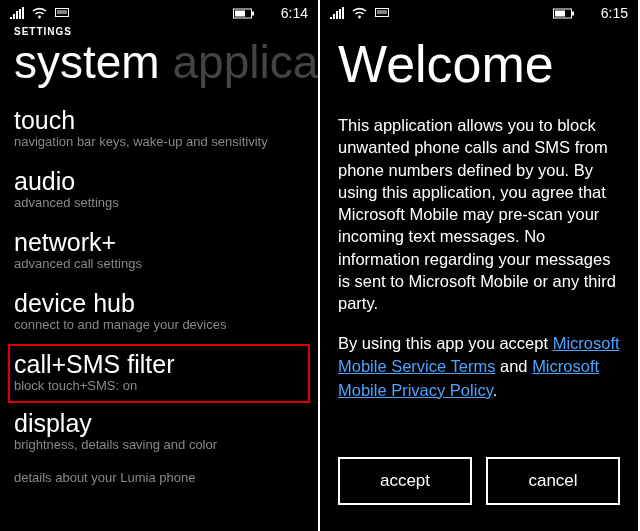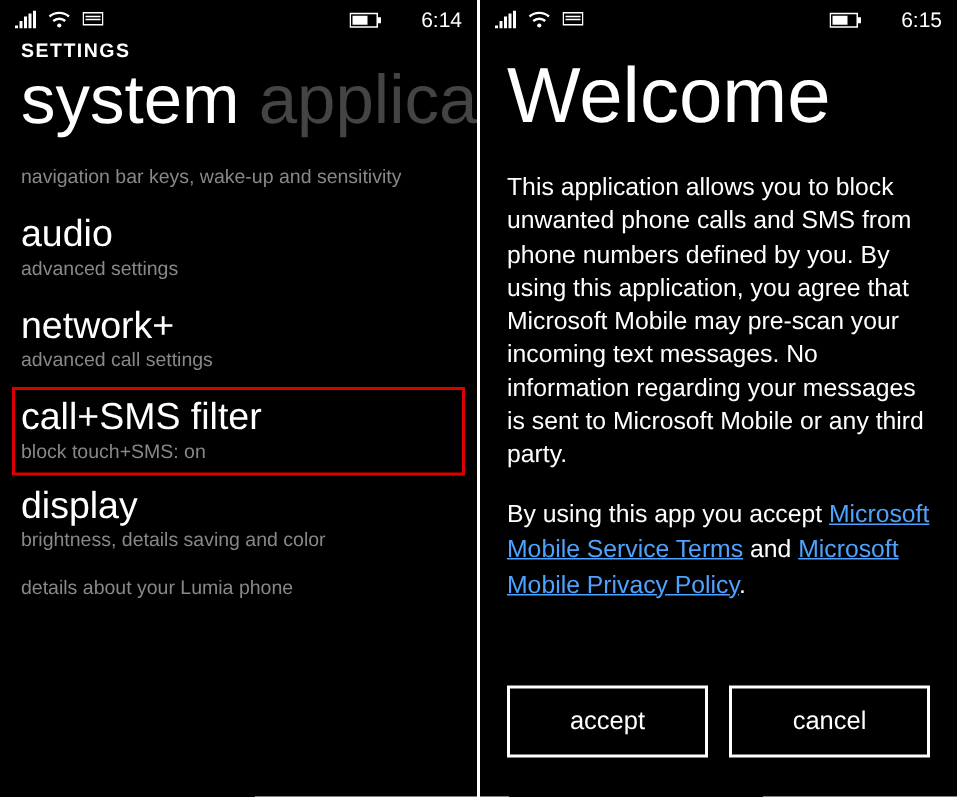--- a/index.html
+++ b/index.html
@@ -26,21 +26,21 @@
       height: 24px;
     }
     .status-left { display: flex; gap: 8px; align-items: center; }
     .status-right { display: flex; gap: 26px; align-items: center; }
     .signal-icon, .wifi-icon, .msg-icon, .battery-icon {
       display: inline-flex;
     }
     .time { font-size: 14px; font-weight: 300; }
     .header-small {
       padding: 2px 14px 0 14px;
-      font-size: 13px;
+      font-size: 10px;
       font-weight: 600;
       letter-spacing: 1px;
     }
     .header-pivot {
       padding: 0 14px 12px 14px;
       font-size: 46px;
       font-weight: 300;
       white-space: nowrap;
       overflow: hidden;
       line-height: 1.1;
@@ -147,29 +147,34 @@
     </div>
   </div>
 
   <div class="header-small">SETTINGS</div>
   <div class="header-pivot">
     <span>system</span><span class="pivot-inactive"> applicati</span>
   </div>
 
   <div class="settings-list">
     <div class="setting-item">
+      <div class="setting-title">touch</div>
       <div class="setting-sub">navigation bar keys, wake-up and sensitivity</div>
     </div>
     <div class="setting-item">
       <div class="setting-title">audio</div>
       <div class="setting-sub">advanced settings</div>
     </div>
     <div class="setting-item">
       <div class="setting-title">network+</div>
       <div class="setting-sub">advanced call settings</div>
+    </div>
+    <div class="setting-item">
+      <div class="setting-title">device hub</div>
+      <div class="setting-sub">connect to and manage your devices</div>
     </div>
     <div class="setting-item highlighted">
       <div class="setting-title">call+SMS filter</div>
       <div class="setting-sub">block touch+SMS: on</div>
     </div>
     <div class="setting-item">
       <div class="setting-title">display</div>
       <div class="setting-sub">brightness, details saving and color</div>
     </div>
     <div class="setting-item">

